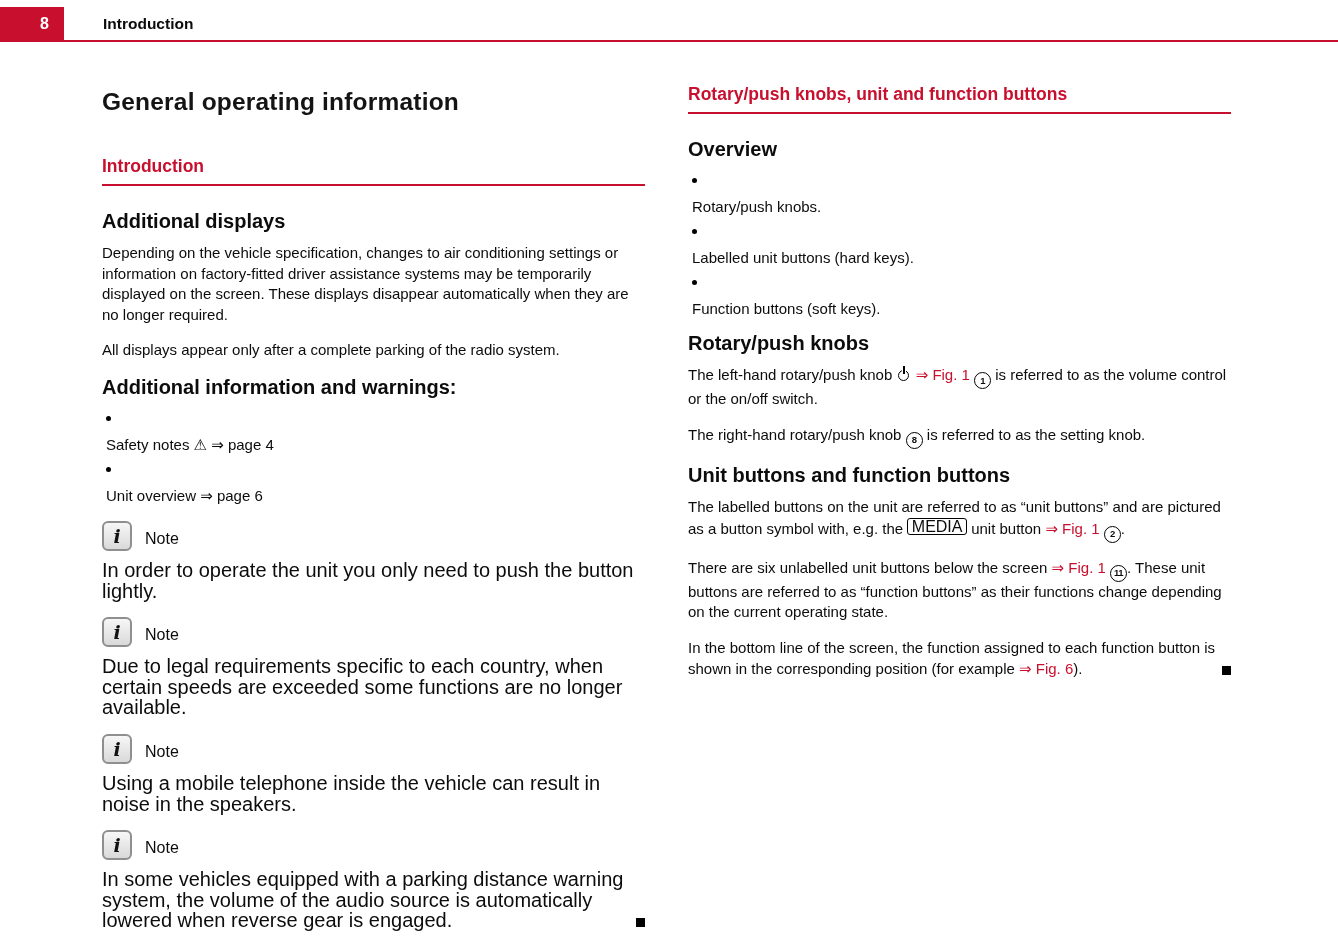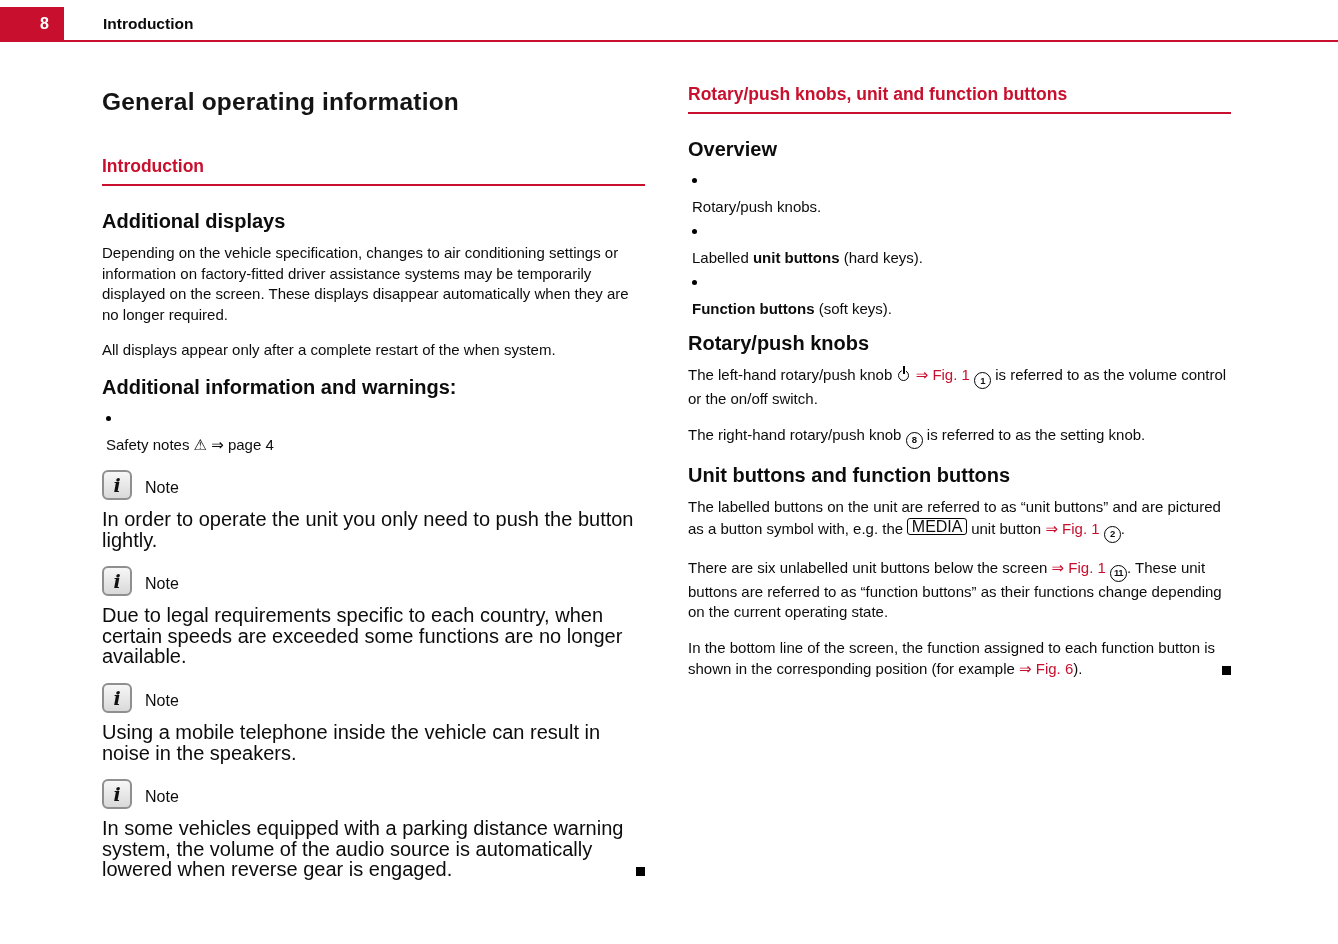--- a/index.html
+++ b/index.html
@@ -40,21 +40,21 @@
     width:30px; height:30px; border:2px solid #8f8f8f; border-radius:6px;
     background:linear-gradient(#f7f7f7,#d9d9d9);
     display:flex; align-items:center; justify-content:center;
     font-family:"DejaVu Serif", serif; font-style:italic; font-weight:bold;
     font-size:19px; color:#111;
   }
   .note-title { font-weight:normal; font-size:16px; padding-bottom:3px; }
   .note-body { position:relative; }
   .note-text { font-size:20px; line-height:20.6px; }
   
-  .seg-b { font-weight:bold; }
+  .seg-b { font-weight:normal; }
   .seg-red { color:#c8102e; }
   .seg-warn { font-size:15px; }
   .seg-circ {
     display:inline-flex; align-items:center; justify-content:center;
     width:17px; height:17px; border:1.4px solid #000; border-radius:50%;
     font-size:9.5px; font-weight:bold; vertical-align:-3.5px; letter-spacing:-0.5px;
   }
   .seg-key {
     display:inline-block; border:1.1px solid #000; border-radius:3px;
     font-size:16px; line-height:13px; padding:1px 3.5px; vertical-align:1.5px;
@@ -83,27 +83,31 @@
   </div>
   <div class="header-title">Introduction</div>
   <div class="header-rule"></div>
 
   <div class="col col-left">
     <div class="h1">General operating information</div>
     <div class="h2">Introduction</div>
 
     <div class="h3">Additional displays</div>
     <div class="para">Depending on the vehicle specification, changes to air conditioning settings or information on factory-fitted driver assistance systems may be temporarily displayed on the screen. These displays disappear automatically when they are no longer required.</div>
-    <div class="para">All displays appear only after a complete restart of the when system.</div>
+    <div class="para">All displays appear only after a complete parking of the radio system.</div>
 
     <div class="h3">Additional information and warnings:</div>
     <ul class="blist">
       <li>
         <span class="dot"></span>
         <span><span>Safety notes </span><span class="seg-warn">⚠</span><span> ⇒ page 4</span></span>
+      </li>
+      <li>
+        <span class="dot"></span>
+        <span><span>Unit overview ⇒ page 6</span></span>
       </li>
     </ul>
 
     <div class="note">
       <div class="note-head">
         <div class="note-icon">i</div>
         <div class="note-title">Note</div>
       </div>
       <div class="note-body">
         <div class="note-text">In order to operate the unit you only need to push the button lightly.</div>

